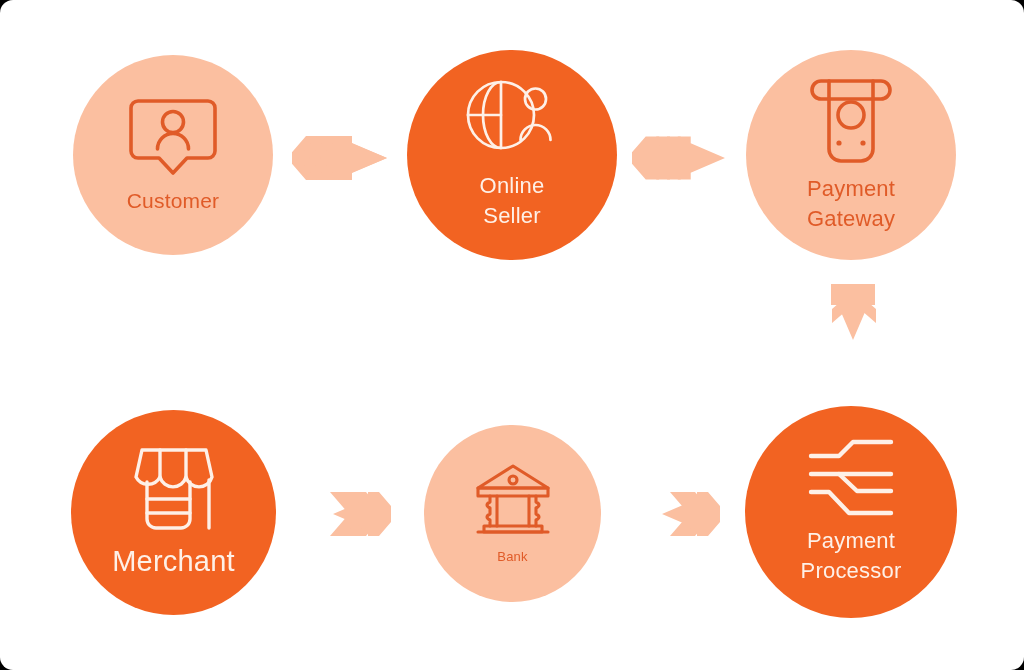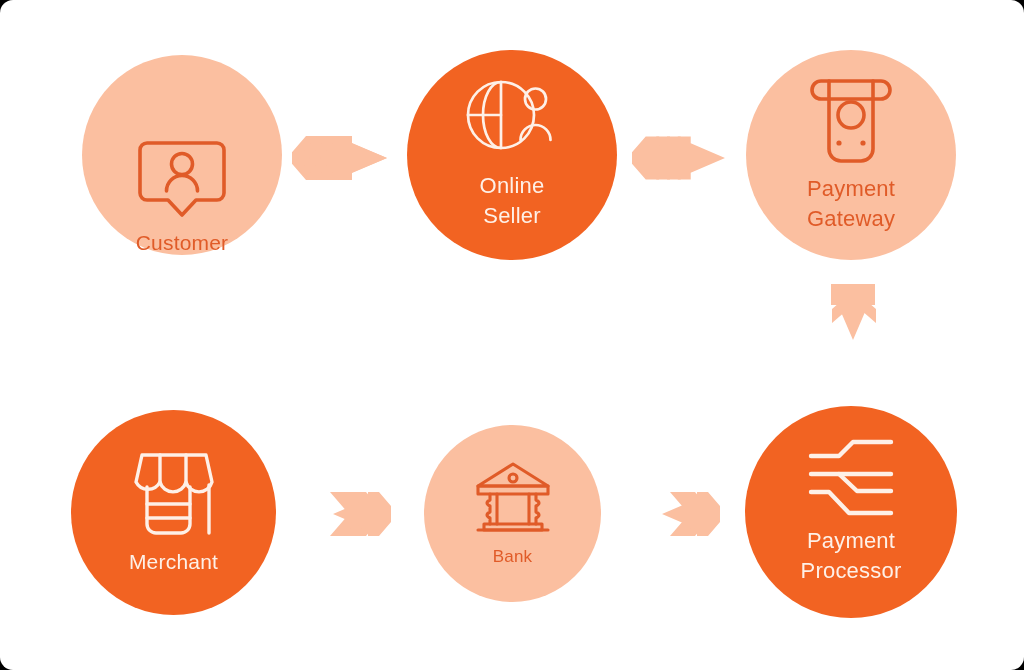--- a/index.html
+++ b/index.html
@@ -45,48 +45,48 @@
     text-align: center;
     font-weight: 400;
     letter-spacing: 0.2px;
     white-space: pre-line;
   }
   .node.light .node-label { color: #E05B28; }
   .node.solid .node-label { color: #FEF0E7; }
 
   
   #node-customer {
-    left: 82px; top: 55px; width: 200px; height: 200px; justify-content: flex-end;
+    left: 73px; top: 55px; width: 200px; height: 200px;
   }
   #node-customer .node-icon { margin-bottom: 12px; }
   #node-customer .node-label { font-size: 21px; }
 
   #node-online-seller {
     left: 407px; top: 50px; width: 210px; height: 210px;
   }
   #node-online-seller .node-icon { margin-bottom: 9px; }
   #node-online-seller .node-label { font-size: 22px; line-height: 1.36; margin-top: 12px; }
 
   #node-payment-gateway {
     left: 746px; top: 50px; width: 210px; height: 210px;
   }
   #node-payment-gateway .node-icon { margin-bottom: 9px; }
   #node-payment-gateway .node-label { font-size: 22px; line-height: 1.36; }
 
   #node-merchant {
     left: 71px; top: 410px; width: 205px; height: 205px;
   }
   #node-merchant .node-icon { margin-bottom: 14px; }
-  #node-merchant .node-label { font-size: 21px; }
+  #node-merchant .node-label { font-size: 29px; }
 
   #node-bank {
     left: 424px; top: 425px; width: 177px; height: 177px;
   }
   #node-bank .node-icon { margin-bottom: 12px; }
-  #node-bank .node-label { font-size: 17px; }
+  #node-bank .node-label { font-size: 13px; }
 
   #node-payment-processor {
     left: 745px; top: 406px; width: 212px; height: 212px;
   }
   #node-payment-processor .node-icon { margin-bottom: 9px; }
   #node-payment-processor .node-label { font-size: 22px; line-height: 1.36; }
 
   
   .arrow {
     position: absolute;

